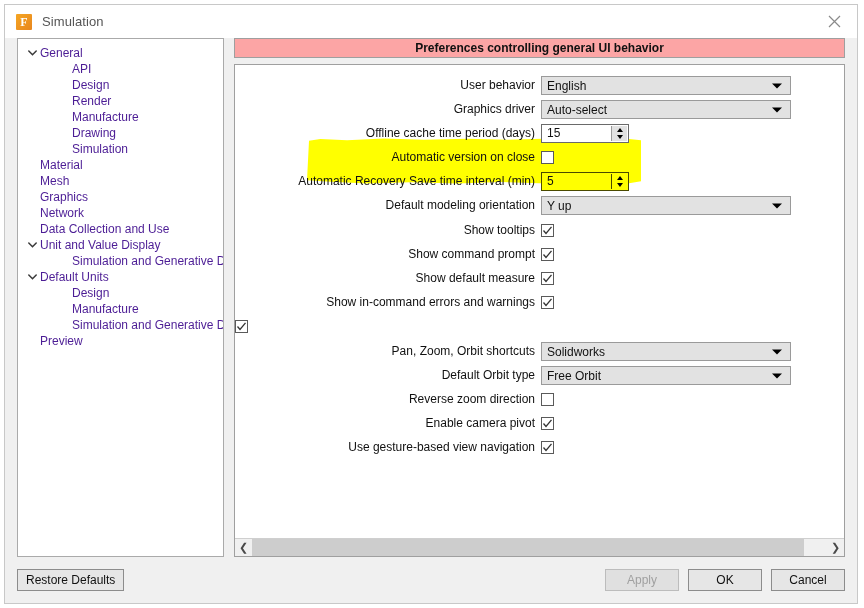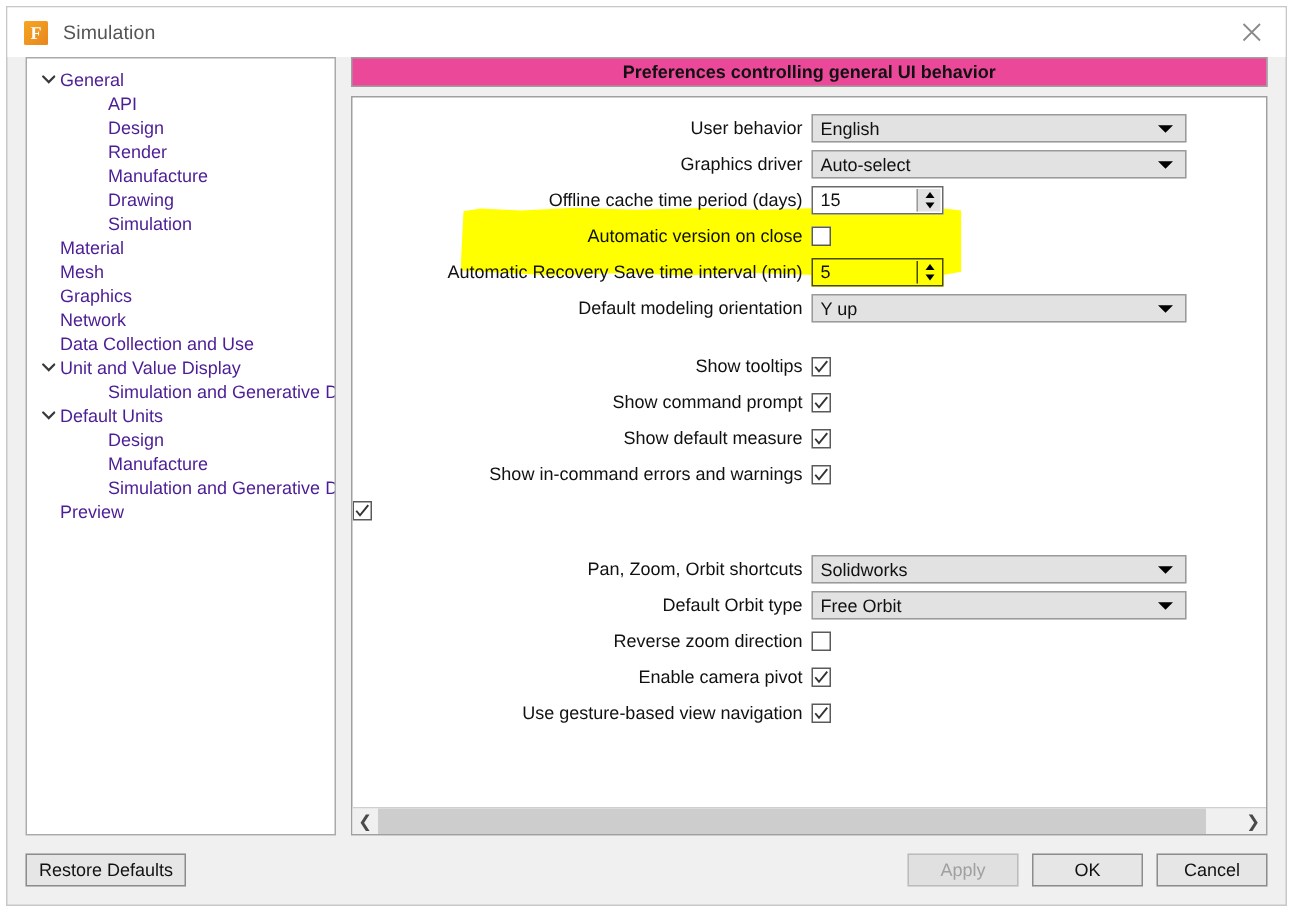--- a/index.html
+++ b/index.html
@@ -122,21 +122,21 @@
   
   #right-panel {
     flex: 1;
     margin-left: 10px;
     display: flex;
     flex-direction: column;
     min-width: 0;
   }
   #panel-header {
     height: 20px;
-    background: #ec4899;
+    background: #fca5a5;
     border: 1px solid #9f9f9f;
     box-sizing: border-box;
     display: flex;
     align-items: center;
     justify-content: center;
     font-size: 12px;
     font-weight: bold;
     color: #111111;
     flex: none;
   }
@@ -180,21 +180,21 @@
     position: relative;
     z-index: 1;
     padding-top: 11px;
   }
   .row {
     display: flex;
     align-items: center;
     height: 19px;
     margin-bottom: 5px;
   }
-  .row.gap-above { margin-top: 20px; }
+  .row.gap-above { margin-top: 6px; }
   .row-label {
     width: 300px;
     flex: none;
     text-align: right;
     padding-right: 6px;
     font-size: 12px;
     color: #111111;
     white-space: nowrap;
     line-height: 19px;
   }

